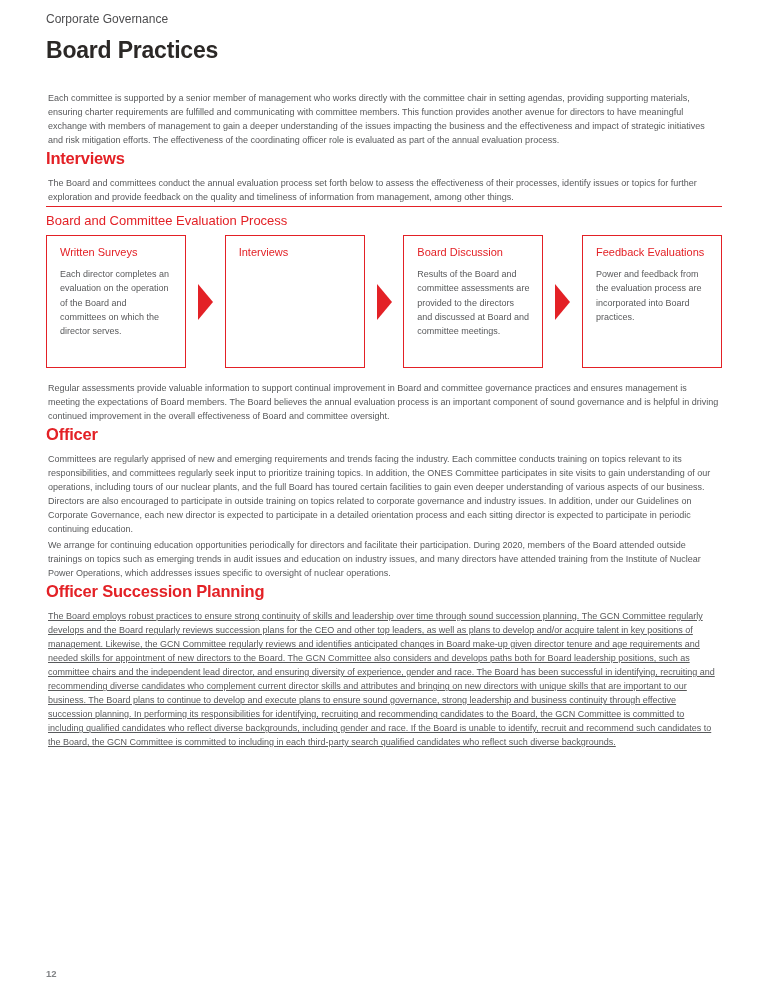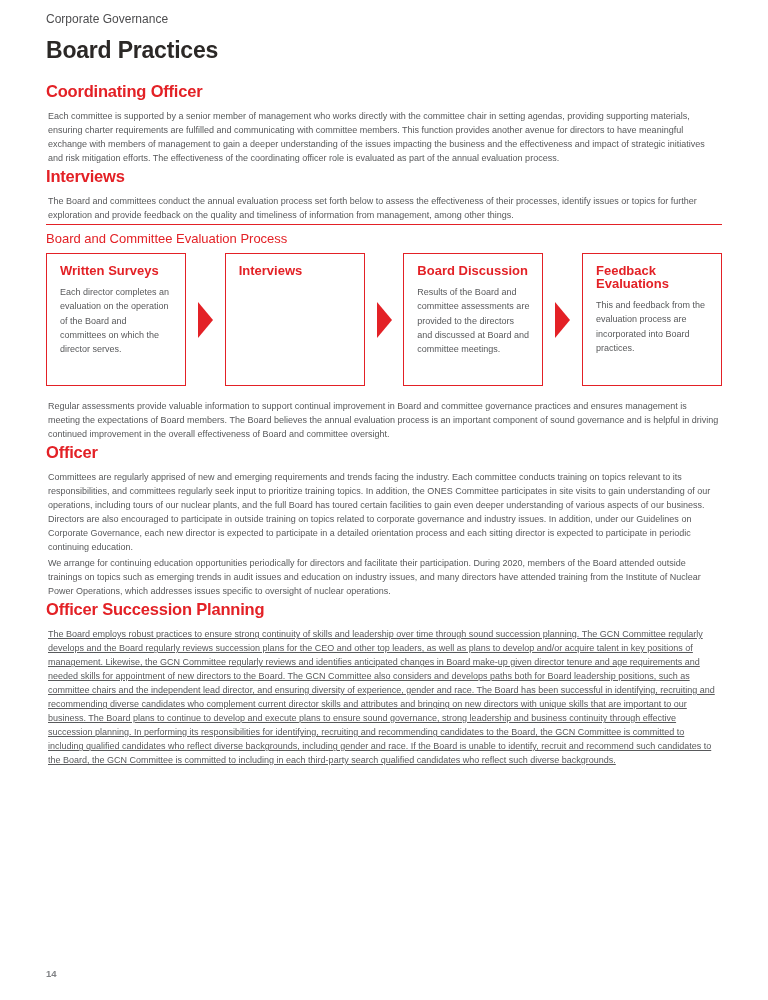--- a/index.html
+++ b/index.html
@@ -20,21 +20,21 @@
     font-size: 12px;
     line-height: 10px;
     color: #4D4D4F;
     margin: 0 0 13px 0;
   }
   h1.page-title {
     font-size: 23px;
     line-height: 26px;
     font-weight: 700;
     color: #2B2826;
-    margin: 0 0 19px 0;
+    margin: 0 0 28px 0;
     letter-spacing: -0.2px;
   }
   h2.section-heading {
     font-size: 16.5px;
     line-height: 19px;
     font-weight: 700;
     color: #E32126;
     margin: 0 0 8px 0;
     letter-spacing: -0.2px;
   }
@@ -68,23 +68,23 @@
   }
   .step-box {
     width: 140px;
     min-height: 133px;
     border: 1.5px solid #E32126;
     background: #ffffff;
     padding: 10px 12px 8px 13px;
     flex: 0 0 140px;
   }
   .step-title {
-    font-size: 13px;
+    font-size: 11px;
     line-height: 13px;
-    font-weight: 700;
+    font-weight: 400;
     color: #E32126;
     margin: 0 0 8px 0;
   }
   .step-desc {
     font-size: 9px;
     line-height: 14.3px;
     color: #58595B;
   }
   .arrow-cell {
     flex: 1 1 auto;
@@ -110,21 +110,20 @@
 </style>
 </head>
 <body>
 
 <div class="content">
 
   <div class="eyebrow">Corporate Governance</div>
 
   <h1 class="page-title">Board Practices</h1>
 
-  <h2 class="section-heading">Coordinating Officer</h2>
   <p class="body-para mb13">Each committee is supported by a senior member of management who works directly with the committee chair in setting agendas, providing supporting materials, ensuring charter requirements are fulfilled and communicating with committee members. This function provides another avenue for directors to have meaningful exchange with members of management to gain a deeper understanding of the issues impacting the business and the effectiveness and impact of strategic initiatives and risk mitigation efforts. The effectiveness of the coordinating officer role is evaluated as part of the annual evaluation process.</p>
 
   <h2 class="section-heading">Interviews</h2>
   <p class="body-para mb5">The Board and committees conduct the annual evaluation process set forth below to assess the effectiveness of their processes, identify issues or topics for further exploration and provide feedback on the quality and timeliness of information from management, among other things.</p>
 
   <hr class="red-rule">
 
   <h3 class="diagram-title">Board and Committee Evaluation Process</h3>
 
   <div class="diagram mb13">
@@ -150,29 +149,29 @@
       <div class="step-title">Board Discussion</div>
       <div class="step-desc">Results of the Board and committee assessments are provided to the directors and discussed at Board and committee meetings.</div>
     </div>
 
     <div class="arrow-cell">
       <div class="arrow-right"></div>
     </div>
 
     <div class="step-box">
       <div class="step-title">Feedback Evaluations</div>
-      <div class="step-desc">This and feedback from the evaluation process are incorporated into Board practices.</div>
+      <div class="step-desc">Power and feedback from the evaluation process are incorporated into Board practices.</div>
     </div>
 
   </div>
 
   <p class="body-para mb7">Regular assessments provide valuable information to support continual improvement in Board and committee governance practices and ensures management is meeting the expectations of Board members. The Board believes the annual evaluation process is an important component of sound governance and is helpful in driving continued improvement in the overall effectiveness of Board and committee oversight.</p>
 
   <h2 class="section-heading">Officer</h2>
   <p class="body-para mb7">Committees are regularly apprised of new and emerging requirements and trends facing the industry. Each committee conducts training on topics relevant to its responsibilities, and committees regularly seek input to prioritize training topics. In addition, the ONES Committee participates in site visits to gain understanding of our operations, including tours of our nuclear plants, and the full Board has toured certain facilities to gain even deeper understanding of various aspects of our business. Directors are also encouraged to participate in outside training on topics related to corporate governance and industry issues. In addition, under our Guidelines on Corporate Governance, each new director is expected to participate in a detailed orientation process and each sitting director is expected to participate in periodic continuing education.</p>
   <p class="body-para mb14">We arrange for continuing education opportunities periodically for directors and facilitate their participation. During 2020, members of the Board attended outside trainings on topics such as emerging trends in audit issues and education on industry issues, and many directors have attended training from the Institute of Nuclear Power Operations, which addresses issues specific to oversight of nuclear operations.</p>
 
   <h2 class="section-heading">Officer Succession Planning</h2>
   <p class="body-para mb0">The Board employs robust practices to ensure strong continuity of skills and leadership over time through sound succession planning. The GCN Committee regularly develops and the Board regularly reviews succession plans for the CEO and other top leaders, as well as plans to develop and/or acquire talent in key positions of management. Likewise, the GCN Committee regularly reviews and identifies anticipated changes in Board make-up given director tenure and age requirements and needed skills for appointment of new directors to the Board. The GCN Committee also considers and develops paths both for Board leadership positions, such as committee chairs and the independent lead director, and ensuring diversity of experience, gender and race. The Board has been successful in identifying, recruiting and recommending diverse candidates who complement current director skills and attributes and bringing on new directors with unique skills that are important to our business. The Board plans to continue to develop and execute plans to ensure sound governance, strong leadership and business continuity through effective succession planning. In performing its responsibilities for identifying, recruiting and recommending candidates to the Board, the GCN Committee is committed to including qualified candidates who reflect diverse backgrounds, including gender and race. If the Board is unable to identify, recruit and recommend such candidates to the Board, the GCN Committee is committed to including in each third-party search qualified candidates who reflect such diverse backgrounds.</p>
 
 </div>
 
-<div class="page-number">14</div>
+<div class="page-number">12</div>
 
 </body></html>

